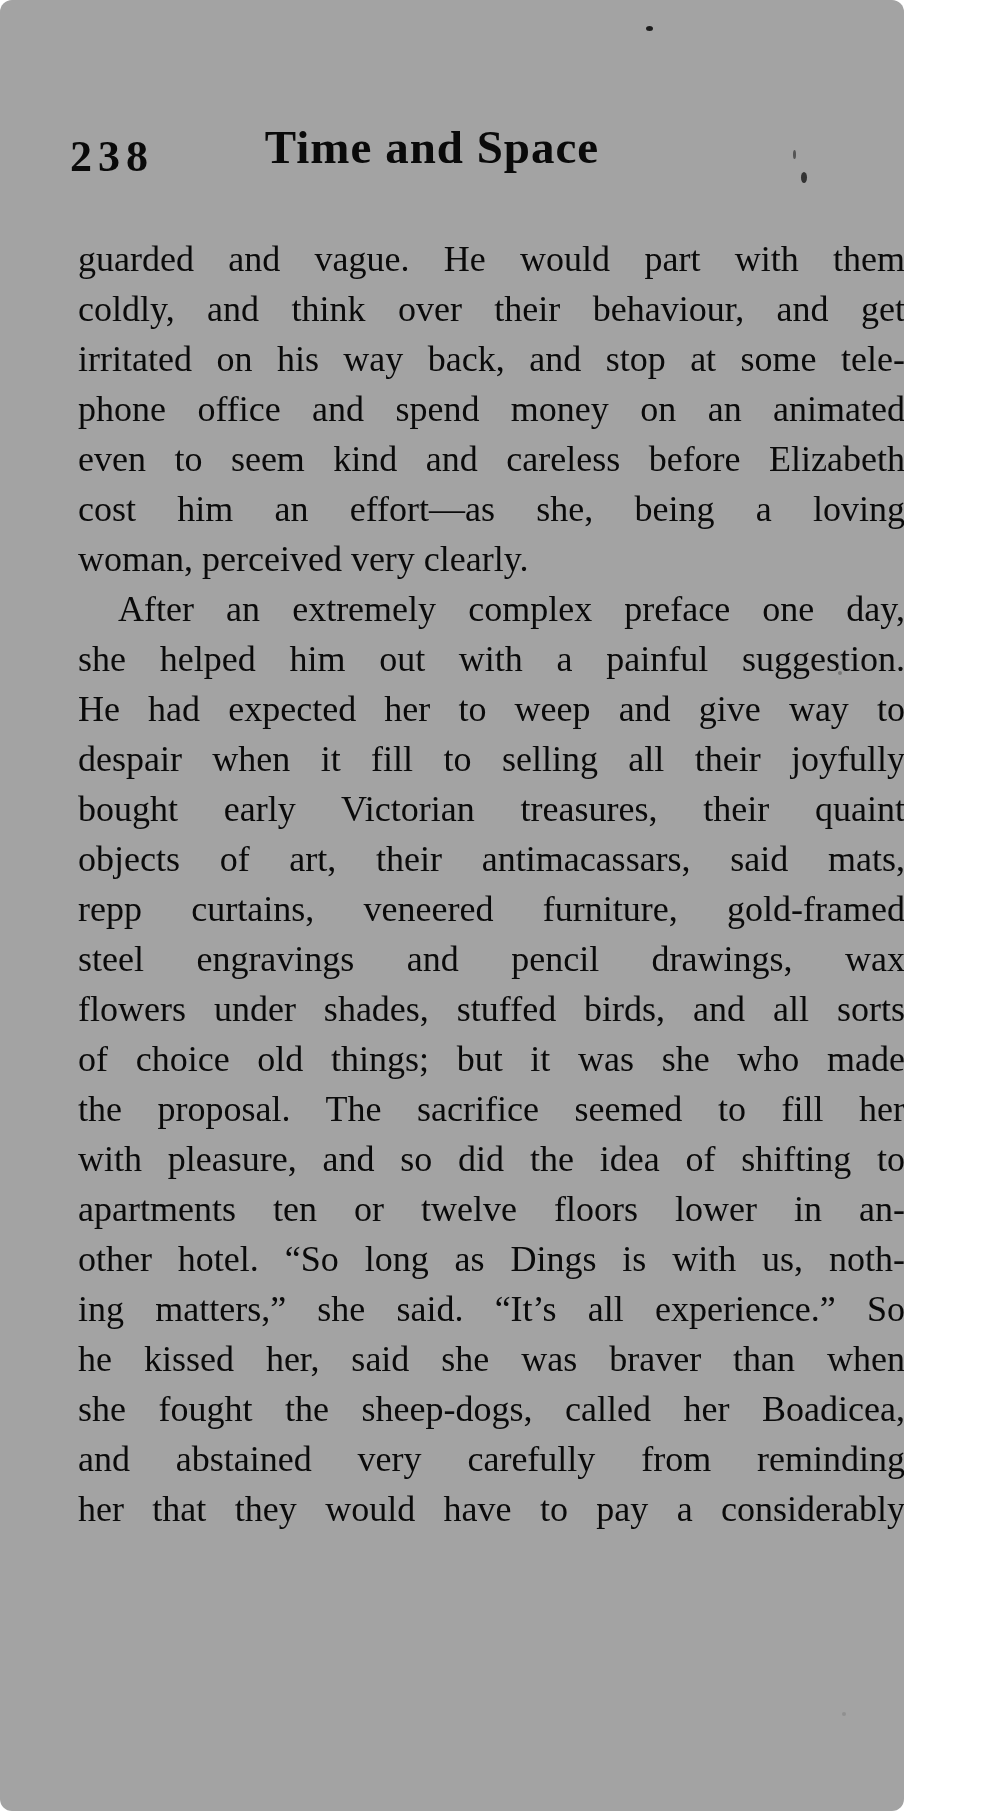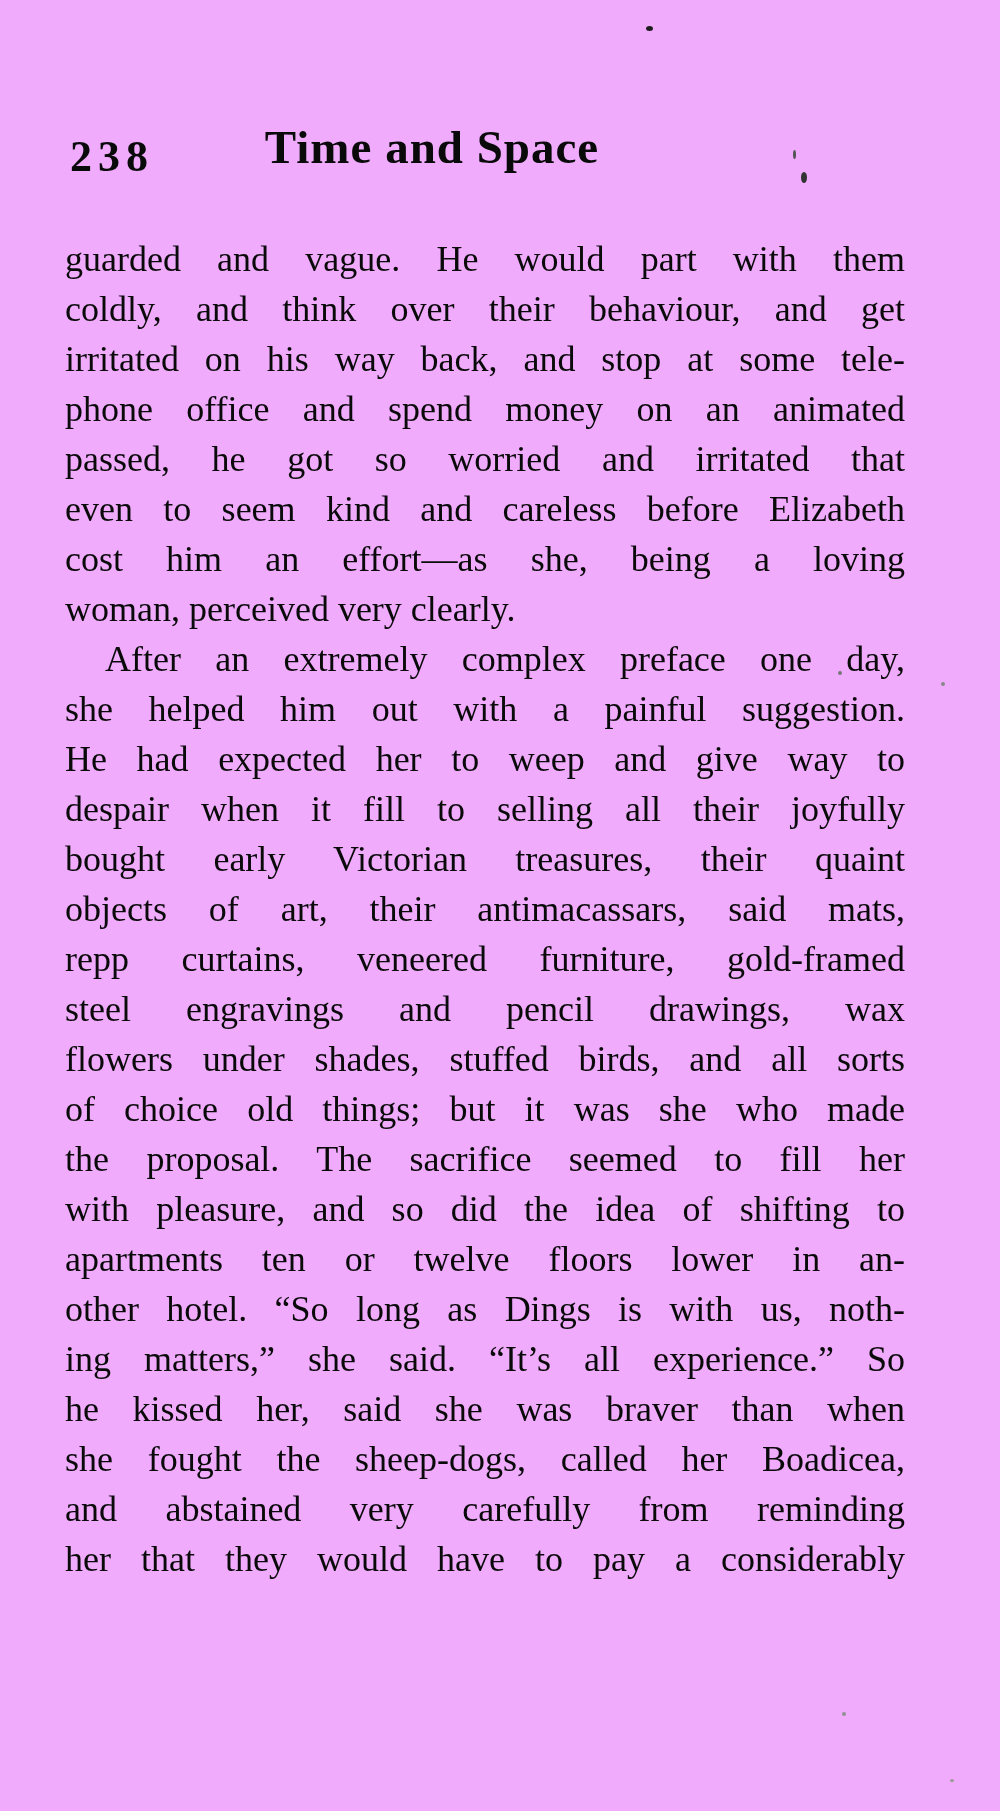--- a/index.html
+++ b/index.html
@@ -2,26 +2,27 @@
 <html><head>
 <meta charset="utf-8">
 <style>
   html, body {
     margin: 0;
     padding: 0;
     background: #ffffff;
   }
   .sheet {
     position: relative;
-    width: 1000px;
+    width: 904px;
     height: 1811px;
-    background: #f0abfc;
+    background: #a3a3a3;
     overflow: hidden;
     font-family: "Liberation Serif", "DejaVu Serif", serif;
     color: #0a0a0a;
+    border-radius: 12px;
   }
   .page-number {
     position: absolute;
     left: 70px;
     top: 131px;
     font-size: 44px;
     font-weight: bold;
     letter-spacing: 6px;
     color: #0a0a0a;
   }
@@ -46,20 +47,21 @@
     height: 50px;
     line-height: 50px;
     font-size: 36px;
     white-space: nowrap;
     overflow: visible;
     text-align: justify;
     text-align-last: justify;
     -moz-text-align-last: justify;
     text-justify: inter-word;
     color: #0a0a0a;
+    margin-left: 13px;
   }
   .line.flush-left {
     text-align-last: left;
     -moz-text-align-last: left;
   }
   .line.indent {
     text-indent: 40px;
   }
   .speck {
     position: absolute;
@@ -79,21 +81,20 @@
 <div class="sheet">
 
   <span class="page-number">238</span>
   <div class="page-title">Time and Space</div>
 
   <div class="body-text">
     <div class="line">guarded and vague.  He would part with them</div>
     <div class="line">coldly, and think over their behaviour, and get</div>
     <div class="line">irritated on his way back, and stop at some tele-</div>
     <div class="line">phone office and spend money on an animated</div>
-    <div class="line">passed, he got so worried and irritated that</div>
     <div class="line">even to seem kind and careless before Elizabeth</div>
     <div class="line">cost him an effort—as she, being a loving</div>
     <div class="line flush-left">woman, perceived very clearly.</div>
     <div class="line indent">After an extremely complex preface one day,</div>
     <div class="line">she helped him out with a painful suggestion.</div>
     <div class="line">He had expected her to weep and give way to</div>
     <div class="line">despair when it fill to selling all their joyfully</div>
     <div class="line">bought early Victorian treasures, their quaint</div>
     <div class="line">objects of art, their antimacassars, said mats,</div>
     <div class="line">repp curtains, veneered furniture, gold-framed</div>

